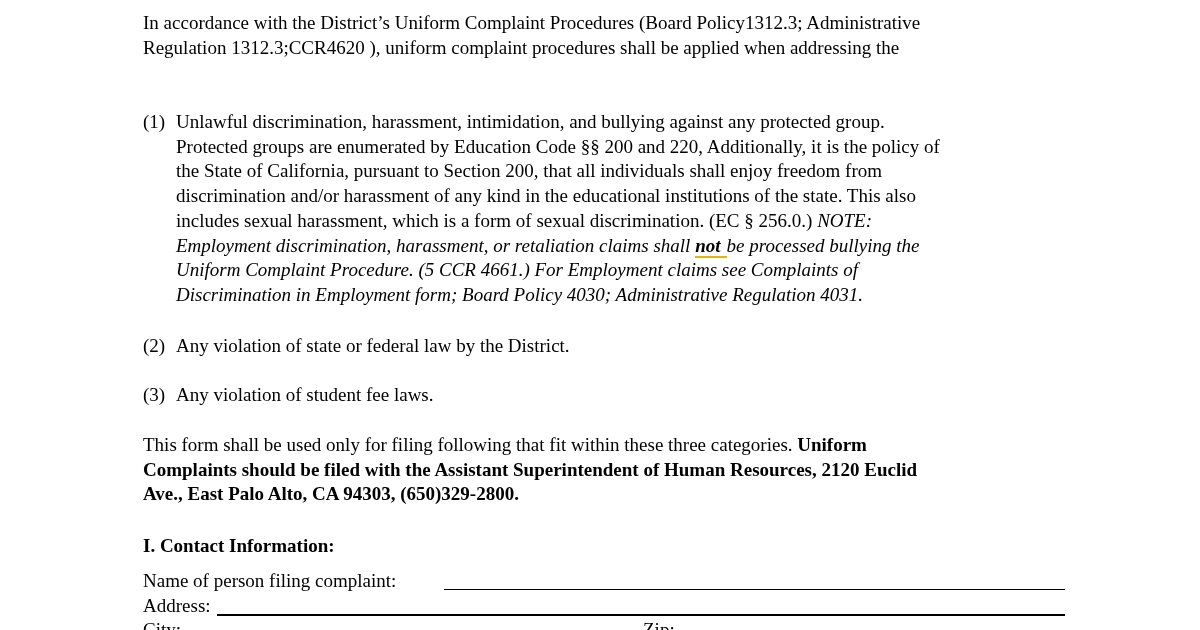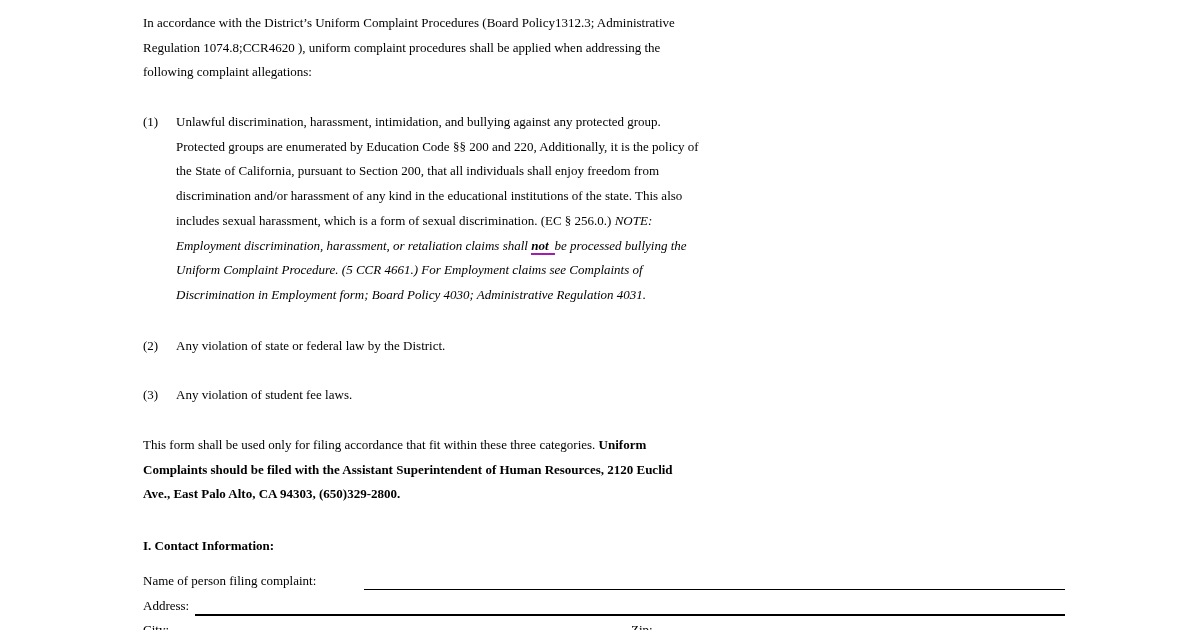--- a/index.html
+++ b/index.html
@@ -4,37 +4,37 @@
 <style>
   html, body { margin: 0; padding: 0; background: #ffffff; }
   .page {
     position: relative;
     width: 1200px;
     height: 630px;
     background: #ffffff;
     overflow: hidden;
     color: #000;
     font-family: "Liberation Serif", "DejaVu Serif", serif;
-    font-size: 13px;
+    font-size: 19px;
     line-height: 24.7px;
   }
   .doc-block {
     position: absolute;
     left: 143px;
     width: 922px;
     white-space: nowrap;
   }
   .line { white-space: nowrap; }
   .r { white-space: pre; }
   .it { font-style: italic; }
   .bd { font-weight: bold; margin-top: 8px; }
   .biu {
     font-weight: bold;
     font-style: italic;
-    border-bottom: 2px solid #a21caf;
+    border-bottom: 2px solid #eab308;
     padding-right: 6px;
   }
   .list-item { display: flex; align-items: flex-start; }
   .marker { width: 33px; flex: 0 0 33px; }
   .heading { font-weight: bold; }
   .field-row { display: flex; align-items: flex-start; }
   .fill-line {
     height: 20px;
     border-bottom: 1.5px solid #000;
     flex: 1 1 auto;
@@ -44,22 +44,21 @@
   .fill-line.fixed { flex: 0 0 450px; }
   .zip-label { margin-left: 6px; }
 </style>
 </head>
 <body>
 
 <div class="page">
 
   <div class="doc-block" style="top: 11px;">
     <div class="line"><span class="r">In accordance with the District’s Uniform Complaint Procedures (Board Policy1312.3; Administrative</span></div>
-    <div class="line"><span class="r">Regulation 1074.8;CCR4620 ), uniform complaint procedures shall be applied when addressing the</span></div>
-    <div class="line"><span class="r">following complaint allegations:</span></div>
+    <div class="line"><span class="r">Regulation 1312.3;CCR4620 ), uniform complaint procedures shall be applied when addressing the</span></div>
   </div>
 
   <div class="doc-block list-item" style="top: 110px;">
     <span class="marker">(1)</span>
     <div>
       <div class="line"><span class="r">Unlawful discrimination, harassment, intimidation, and bullying against any protected group.</span></div>
       <div class="line"><span class="r">Protected groups are enumerated by Education Code §§ 200 and 220, Additionally, it is the policy of</span></div>
       <div class="line"><span class="r">the State of California, pursuant to Section 200, that all individuals shall enjoy freedom from</span></div>
       <div class="line"><span class="r">discrimination and/or harassment of any kind in the educational institutions of the state. This also</span></div>
       <div class="line"><span class="r">includes sexual harassment, which is a form of sexual discrimination. (EC § 256.0.) </span><span class="r it">NOTE:</span></div>
@@ -73,21 +72,21 @@
     <span class="marker">(2)</span>
     <div class="line"><span class="r">Any violation of state or federal law by the District.</span></div>
   </div>
 
   <div class="doc-block list-item" style="top: 383px;">
     <span class="marker">(3)</span>
     <div class="line"><span class="r">Any violation of student fee laws.</span></div>
   </div>
 
   <div class="doc-block" style="top: 433px;">
-    <div class="line"><span class="r">This form shall be used only for filing accordance that fit within these three categories. </span><span class="r bd">Uniform</span></div>
+    <div class="line"><span class="r">This form shall be used only for filing following that fit within these three categories. </span><span class="r bd">Uniform</span></div>
     <div class="line"><span class="r bd">Complaints should be filed with the Assistant Superintendent of Human Resources, 2120 Euclid</span></div>
     <div class="line"><span class="r bd">Ave., East Palo Alto, CA 94303, (650)329-2800.</span></div>
   </div>
 
   <div class="doc-block heading" style="top: 534px;">I. Contact Information:</div>
 
   <div class="doc-block field-row" style="top: 569px; gap: 42px;">
     <span>Name of person filing complaint:</span>
     <span class="fill-line"></span>
   </div>

